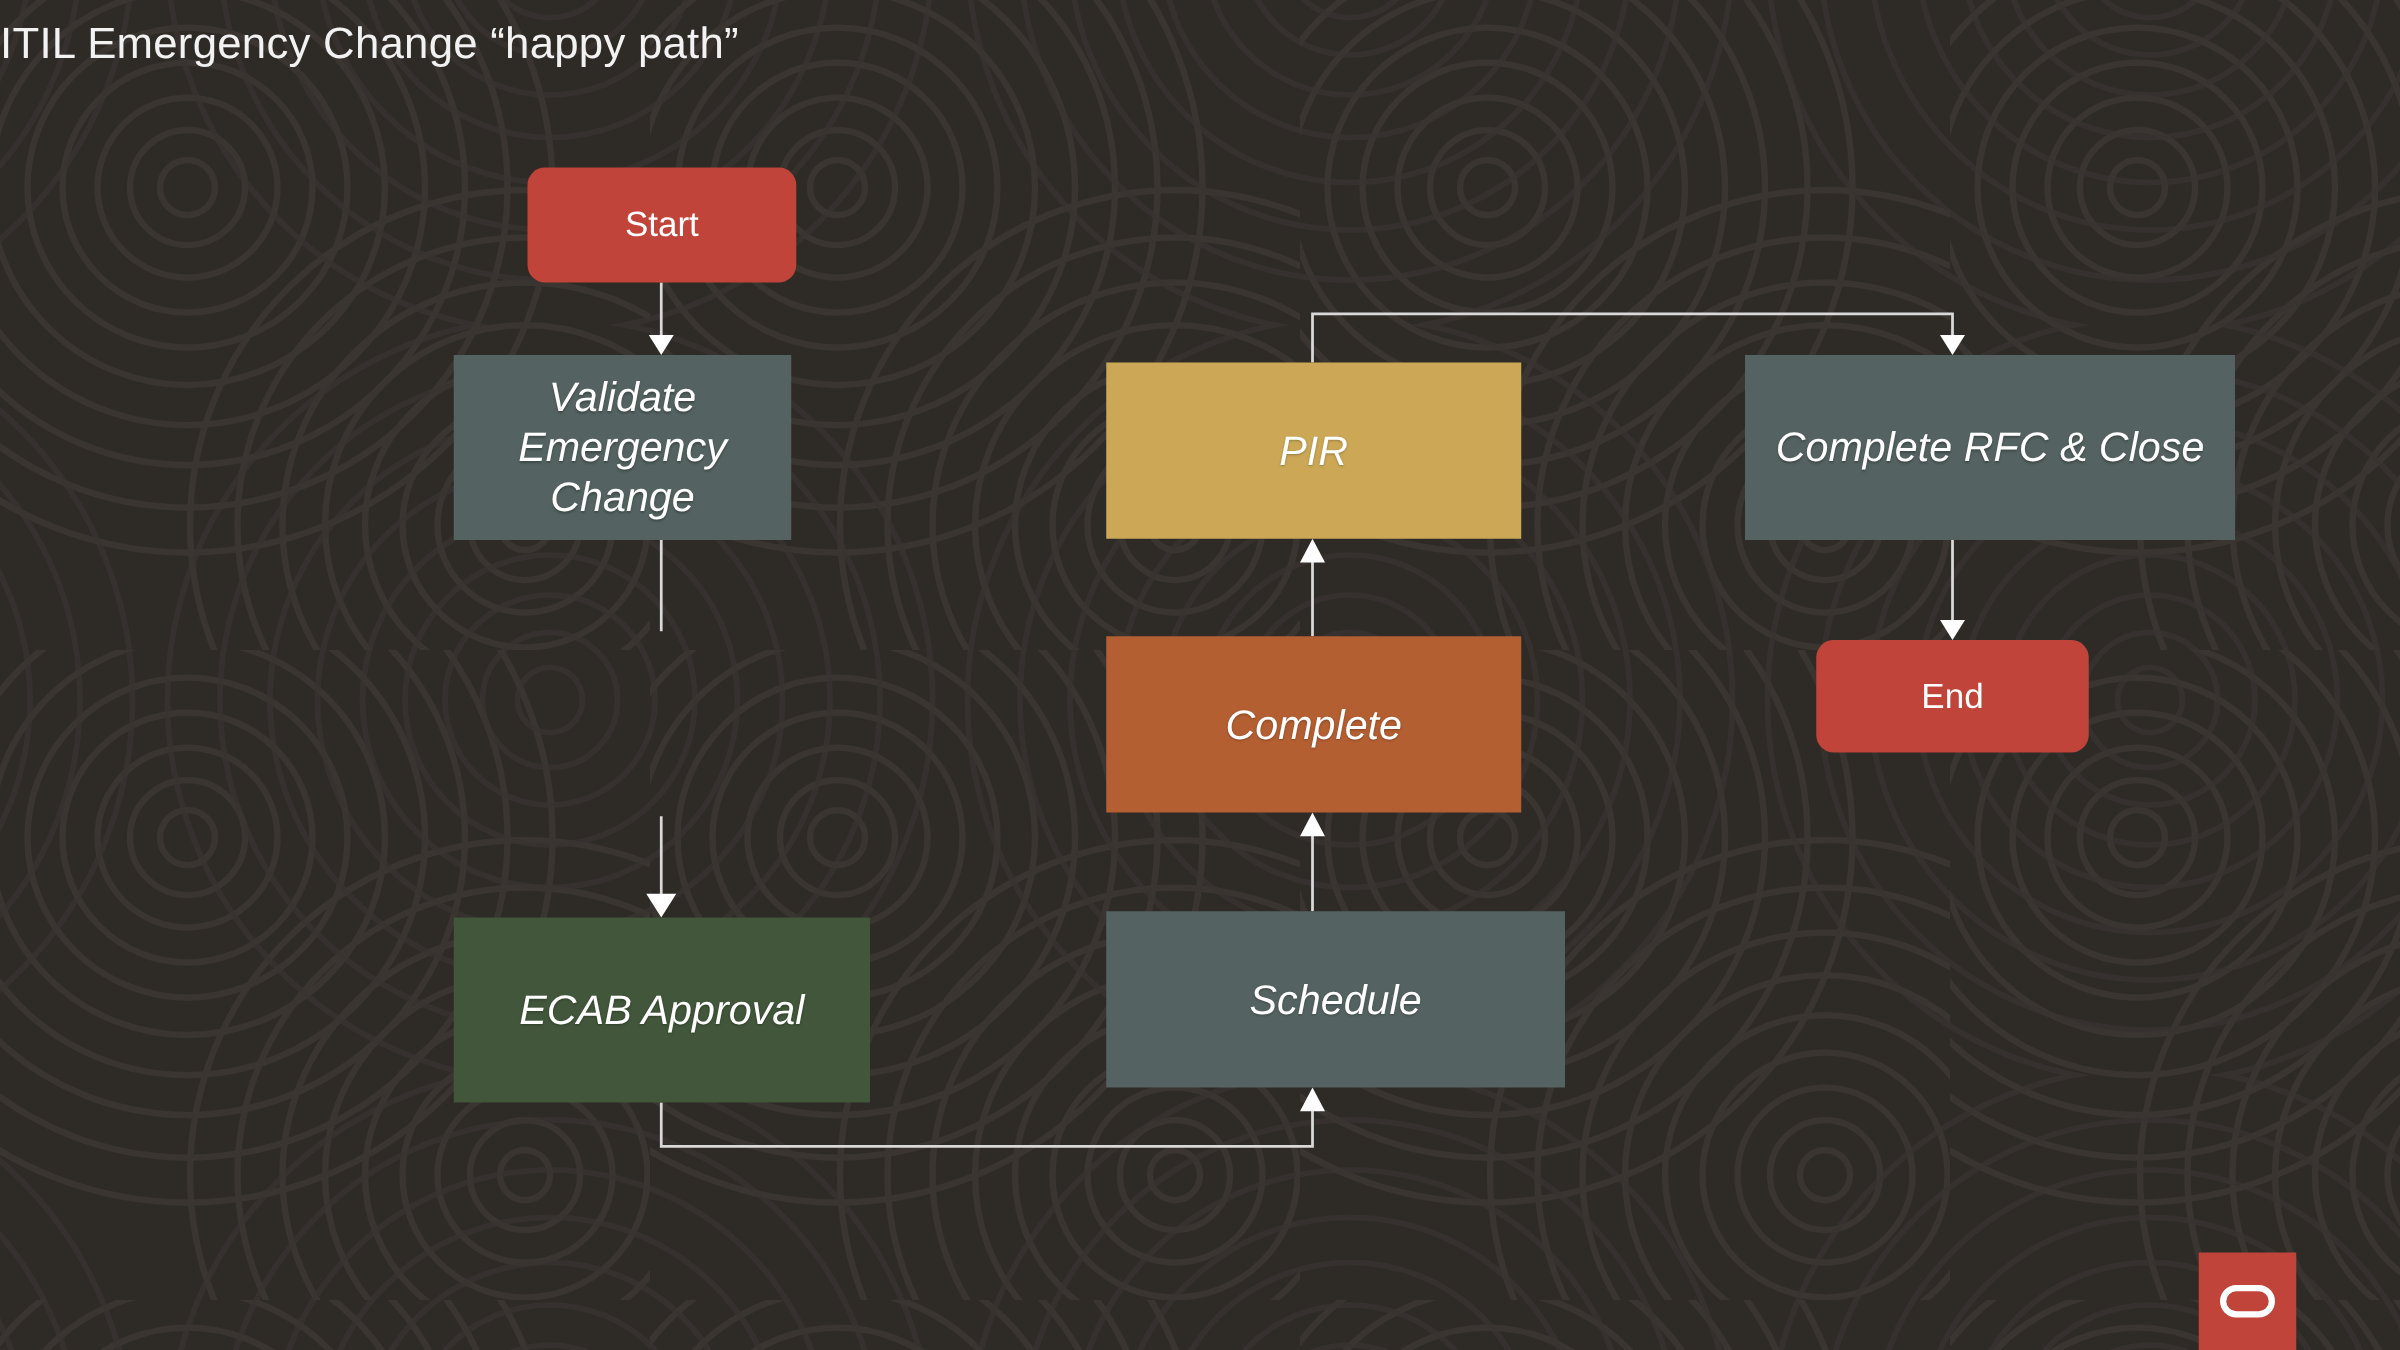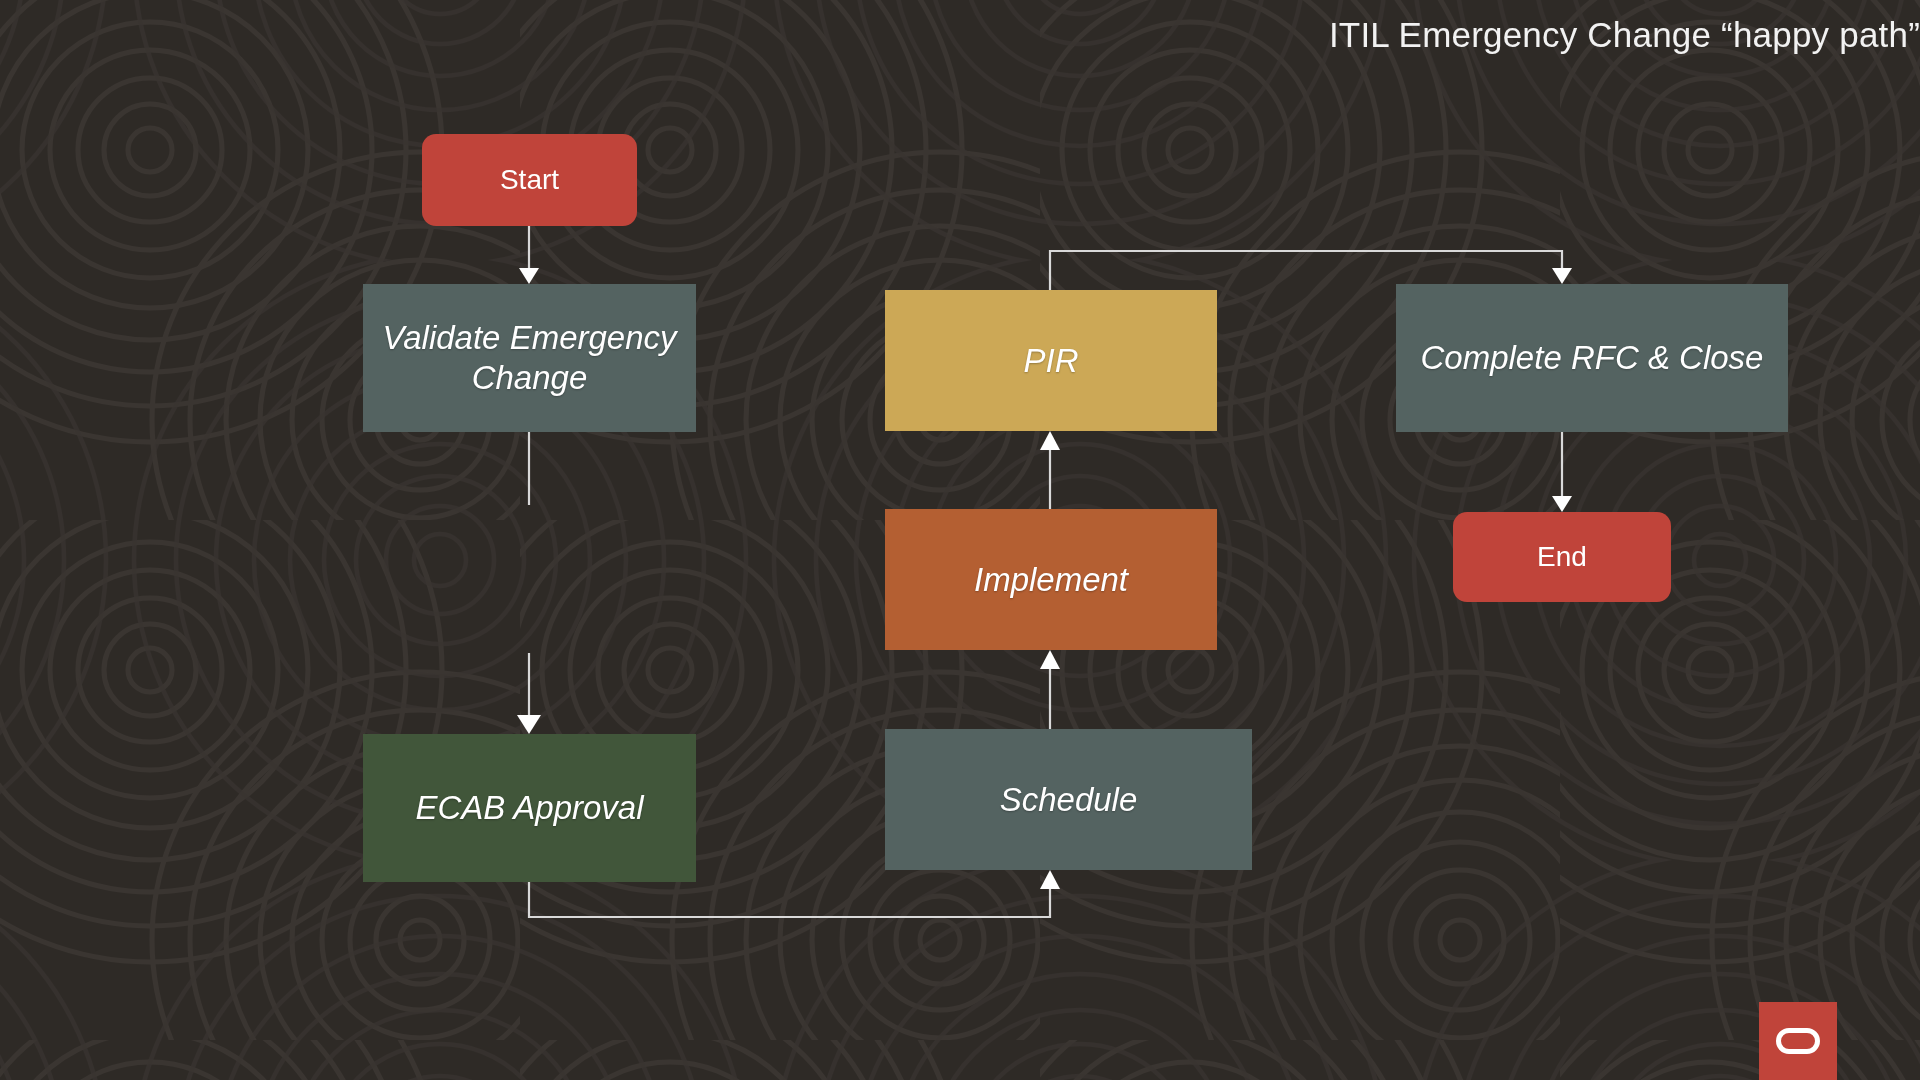--- a/index.html
+++ b/index.html
@@ -34,21 +34,21 @@
     height: 1080px;
     opacity: 1;
   }
 
   
   #title {
     position: absolute;
     left: 0;
     top: 13px;
     width: 1920px;
-    text-align: right;
+    text-align: left;
     color: #f2f2f2;
     font-size: 35px;
     font-weight: 400;
     letter-spacing: 0.2px;
     line-height: 44px;
     white-space: nowrap;
   }
 
   
   #connectors {
@@ -190,35 +190,35 @@
       <polygon points="1050,431 1040,450 1060,450"></polygon>
       <polygon points="1562,284 1552,268 1572,268"></polygon>
       <polygon points="1562,512 1552,496 1572,496"></polygon>
     </g>
   </svg>
 
   <div class="node terminator" style="left:422px; top:134px; width:215px; height:92px; background:#c0443a;">
     <span class="node-label">Start</span>
   </div>
 
-  <div class="node process" style="left:363px; top:284px; width:333px; height:148px; background:#546361;">
+  <div class="node process" style="left:363px; top:284px; width:270px; height:148px; background:#546361;">
     <span class="node-label">Validate Emergency Change</span>
   </div>
 
 
   <div class="node process" style="left:363px; top:734px; width:333px; height:148px; background:#41563a;align-items:center;">
     <span class="node-label">ECAB Approval</span>
   </div>
 
   <div class="node process" style="left:885px; top:290px; width:332px; height:141px; background:#cca856;">
     <span class="node-label">PIR</span>
   </div>
 
   <div class="node process" style="left:885px; top:509px; width:332px; height:141px; background:#b45f32;">
-    <span class="node-label">Implement</span>
+    <span class="node-label">Complete</span>
   </div>
 
   <div class="node process" style="left:885px; top:729px; width:367px; height:141px; background:#546361;">
     <span class="node-label">Schedule</span>
   </div>
 
   <div class="node process" style="left:1396px; top:284px; width:392px; height:148px; background:#546361;">
     <span class="node-label">Complete RFC &amp; Close</span>
   </div>
 

